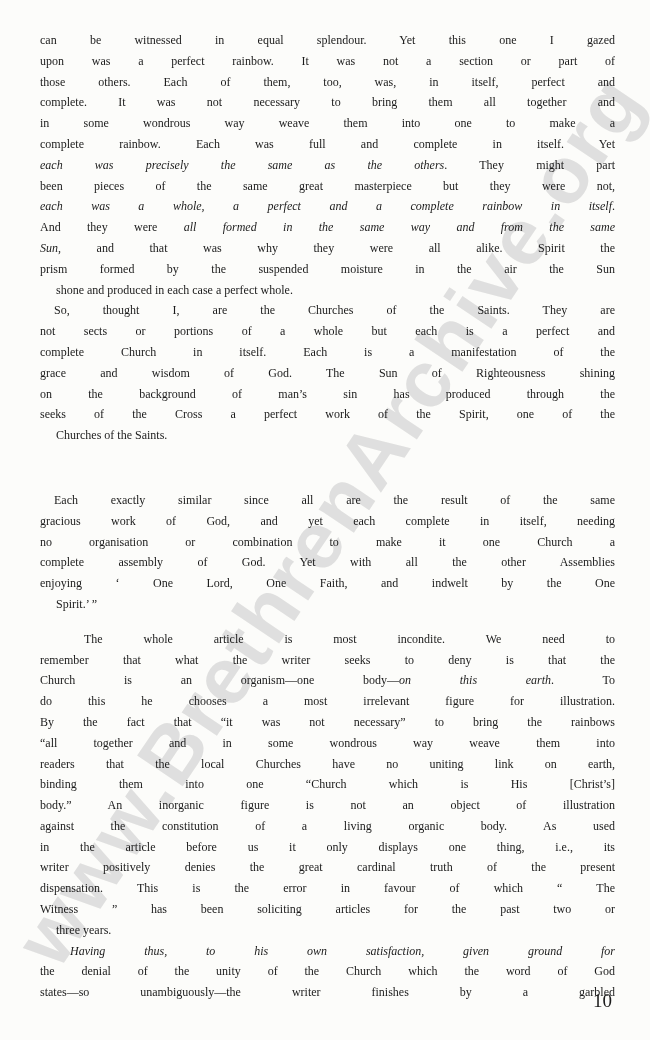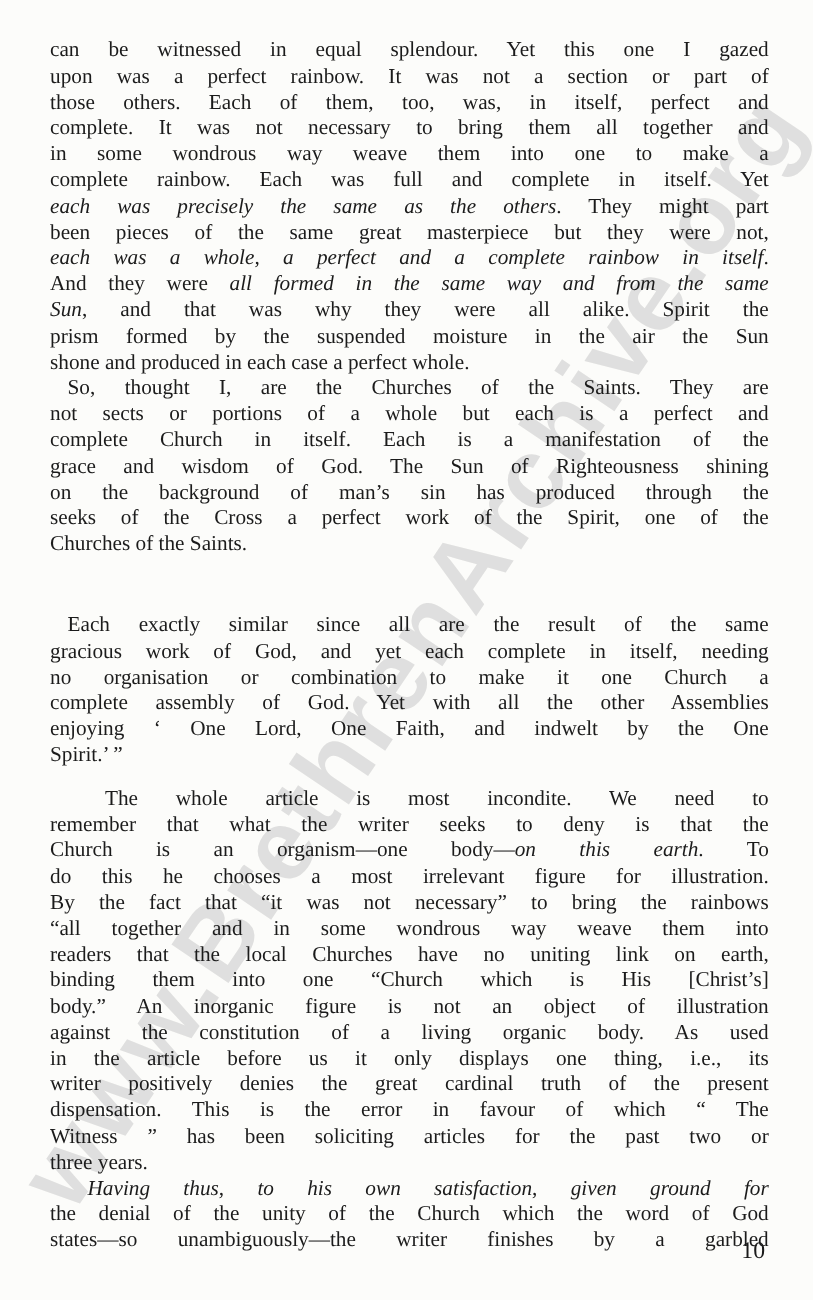--- a/index.html
+++ b/index.html
@@ -35,29 +35,30 @@
   }
   .text-column {
     position: absolute;
     left: 40px;
     top: 30px;
     width: 575px;
     z-index: 1;
   }
   .paragraph { margin: 0; }
   .line {
-    font-size: 17px;
+    font-size: 12px;
     line-height: 20.8px;
     text-align: justify;
     text-align-last: justify;
     white-space: normal;
   }
   .line.no-just {
     text-align: right;
     text-align-last: left;
+    margin-left: 16px;
   }
   .italic { font-style: italic; }
   .page-number {
     position: absolute;
     left: 37px;
     top: 990px;
     width: 575px;
     text-align: right;
     font-size: 19px;
     z-index: 1;

